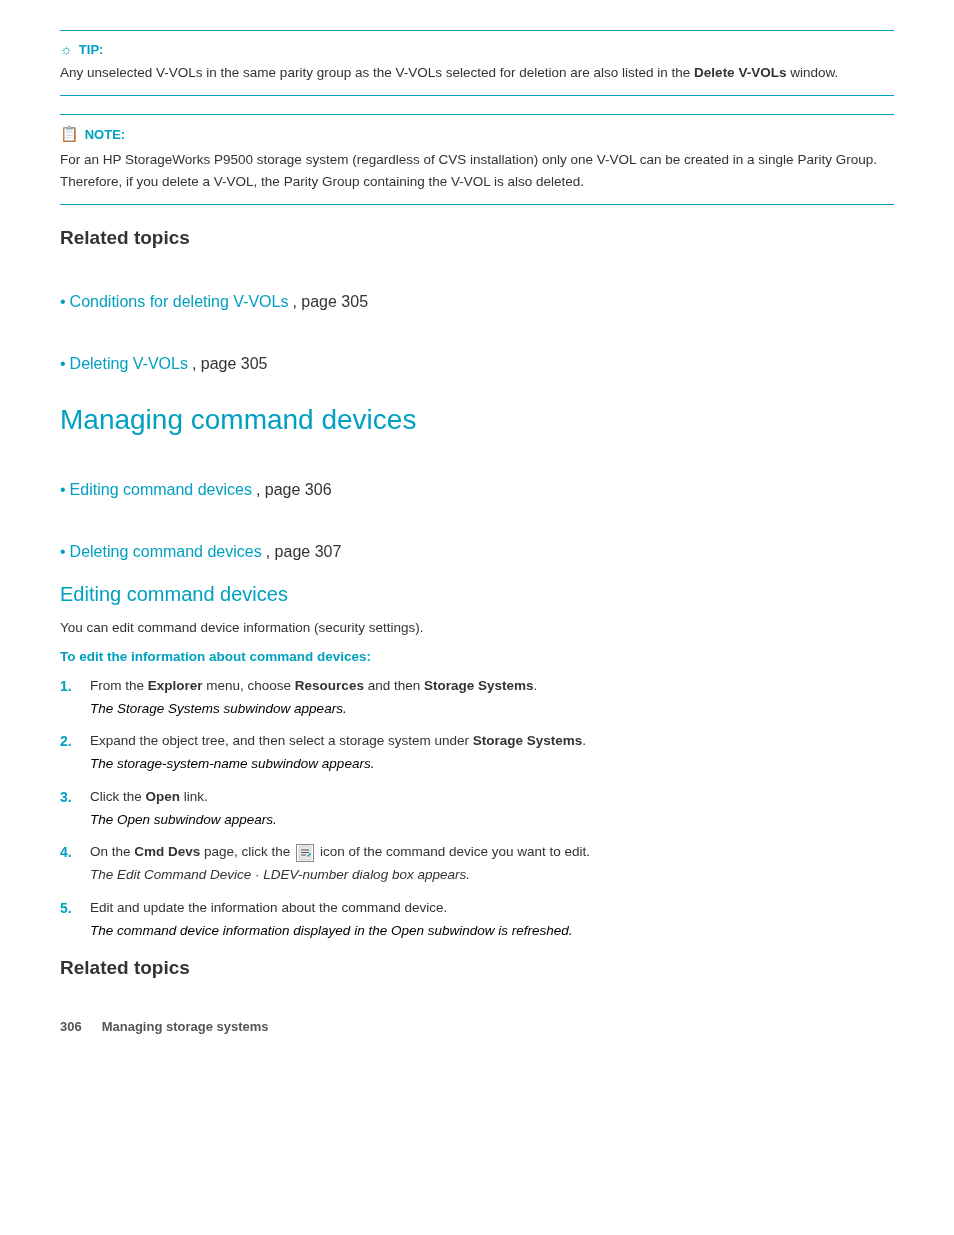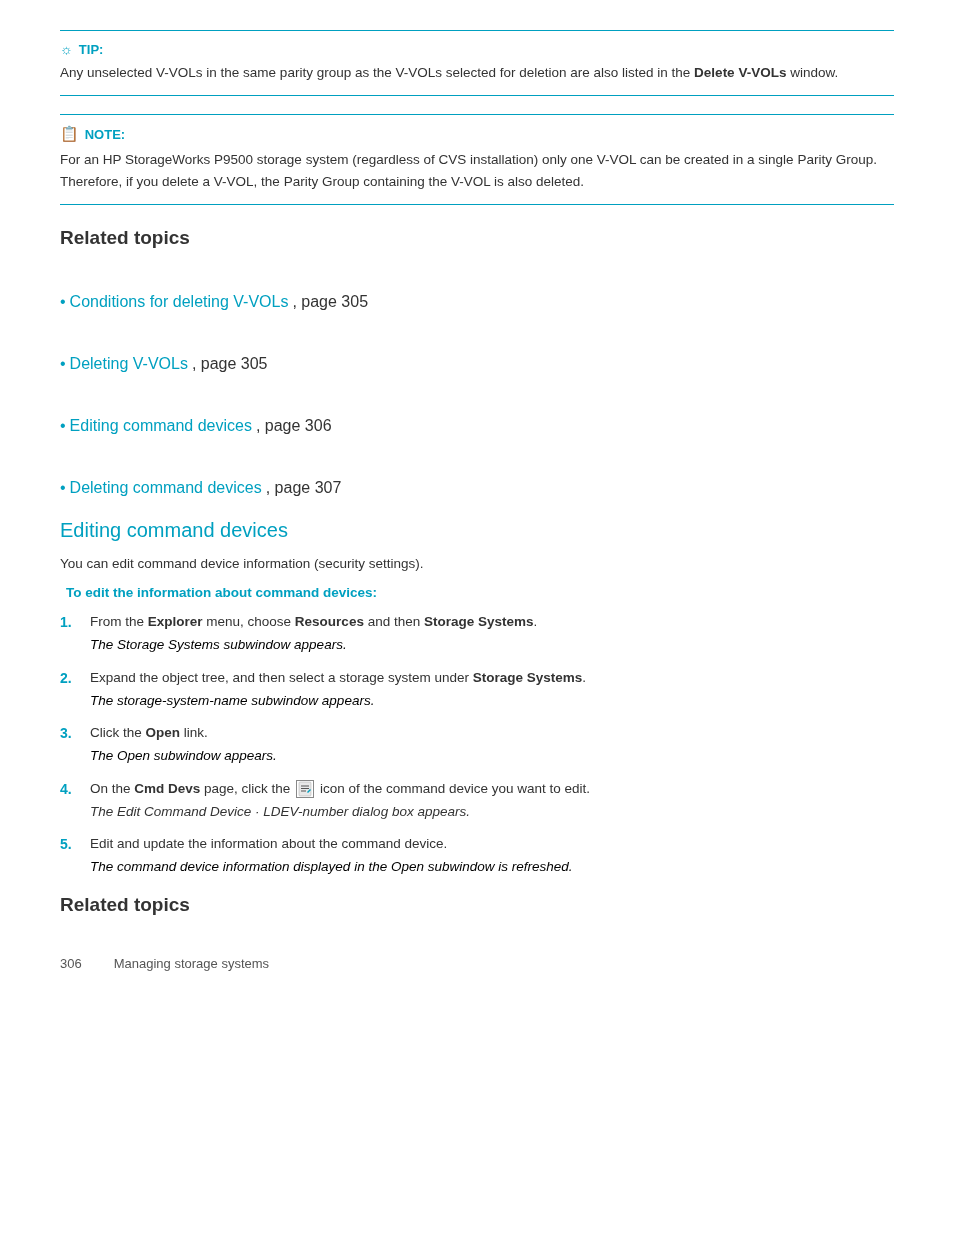--- a/index.html
+++ b/index.html
@@ -116,21 +116,20 @@
       line-height: 1.6;
       margin-bottom: 10px;
       margin-left: 0;
     }
 
     .action-heading {
       color: #00a0c0;
       font-size: 13.5px;
       font-weight: bold;
       margin-bottom: 12px;
-      margin-left: 6px;
     }
 
     .numbered-list {
       list-style: none;
       padding: 0;
       margin-left: 0;
     }
     .numbered-list li {
       display: flex;
       align-items: flex-start;
@@ -157,21 +156,22 @@
 
     .bold { font-weight: bold; margin-top: 21px; }
     .italic { font-style: italic; }
 
     .page-footer {
       margin-top: 40px;
       font-size: 13px;
       color: #555;
       display: flex;
       align-items: center;
-      gap: 32px;
+      gap: 20px;
+      font-weight: bold;
     }
     .page-number {
       font-size: 13px;
       color: #555;
     }
 
     .step-note {
       display: block;
       font-style: italic;
       margin-top: 3px;
@@ -210,20 +210,21 @@
       <span class="page-ref">, page 305</span>
     </li>
     <li>
       <a href="#">Deleting V-VOLs</a>
       <span class="page-ref">, page 305</span>
     </li>
   </ul>
 </div>
 
 <div>
+  <h1 class="section-title-large">Managing command devices</h1>
   <ul class="related-list" style="margin-bottom: 20px;">
     <li>
       <a href="#">Editing command devices</a>
       <span class="page-ref">, page 306</span>
     </li>
     <li>
       <a href="#">Deleting command devices</a>
       <span class="page-ref">, page 307</span>
     </li>
   </ul>

